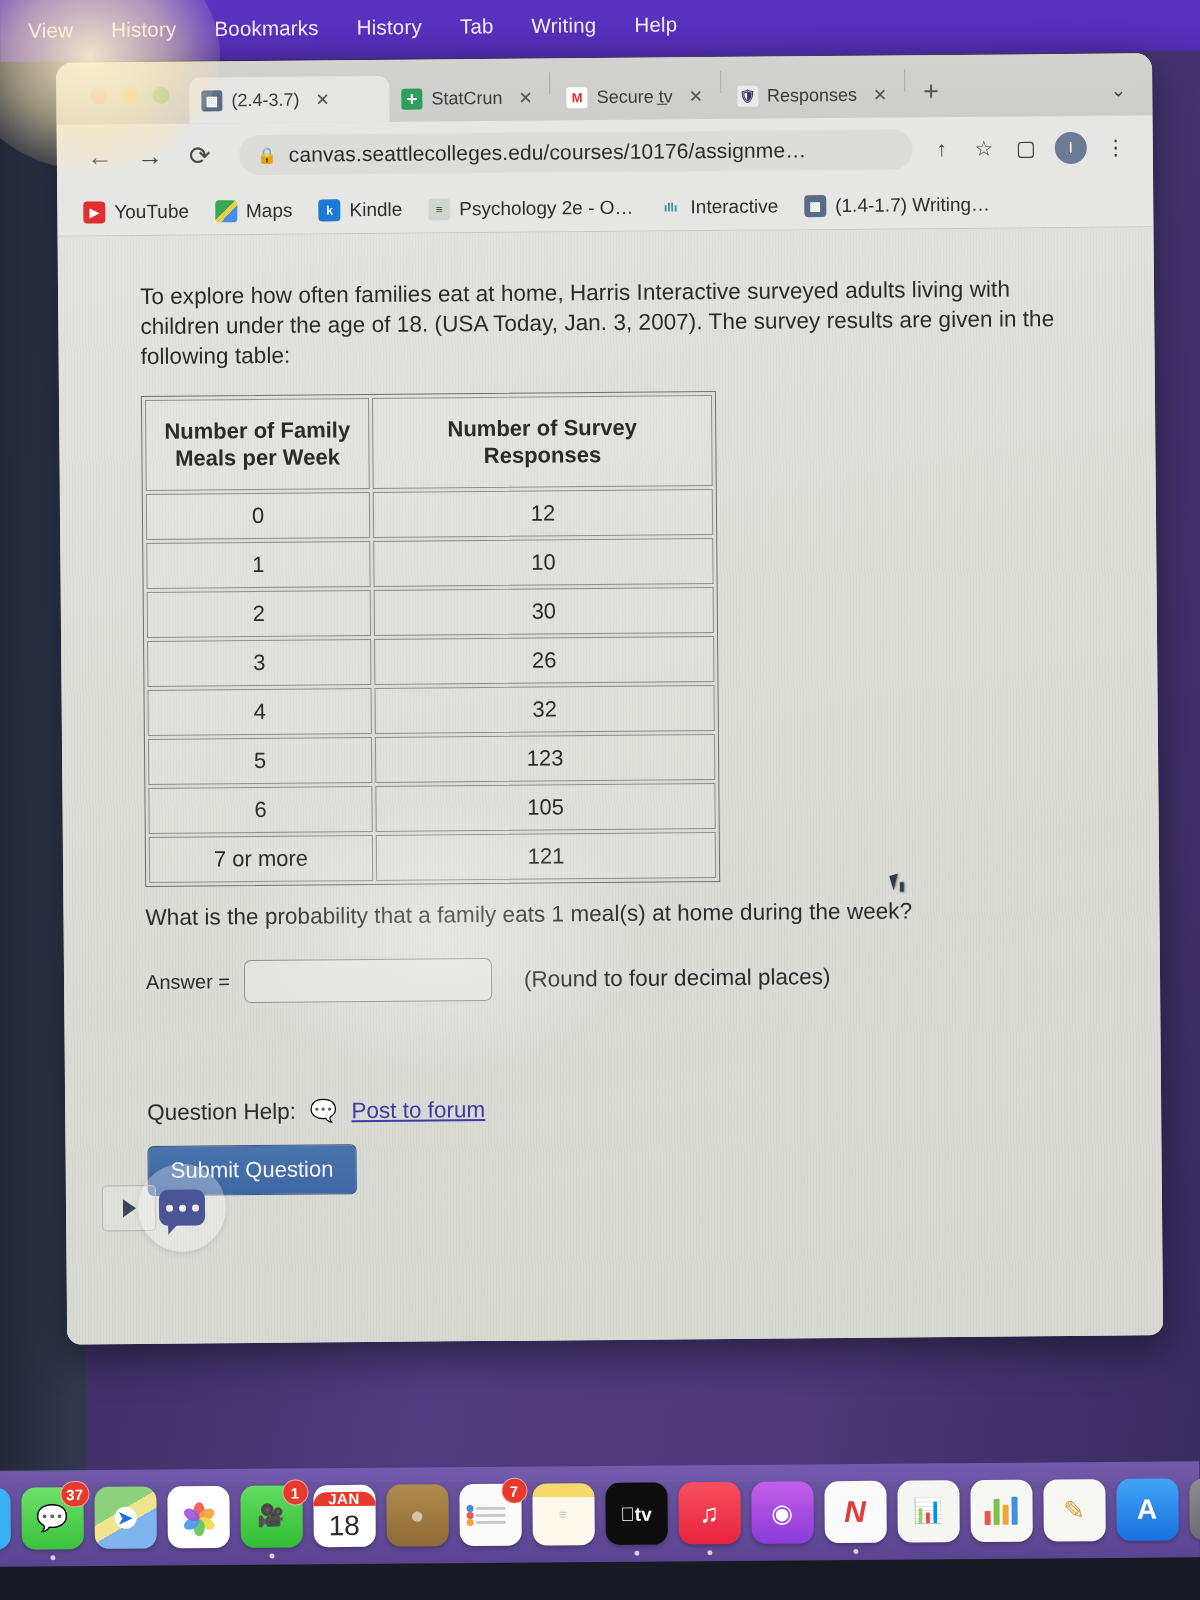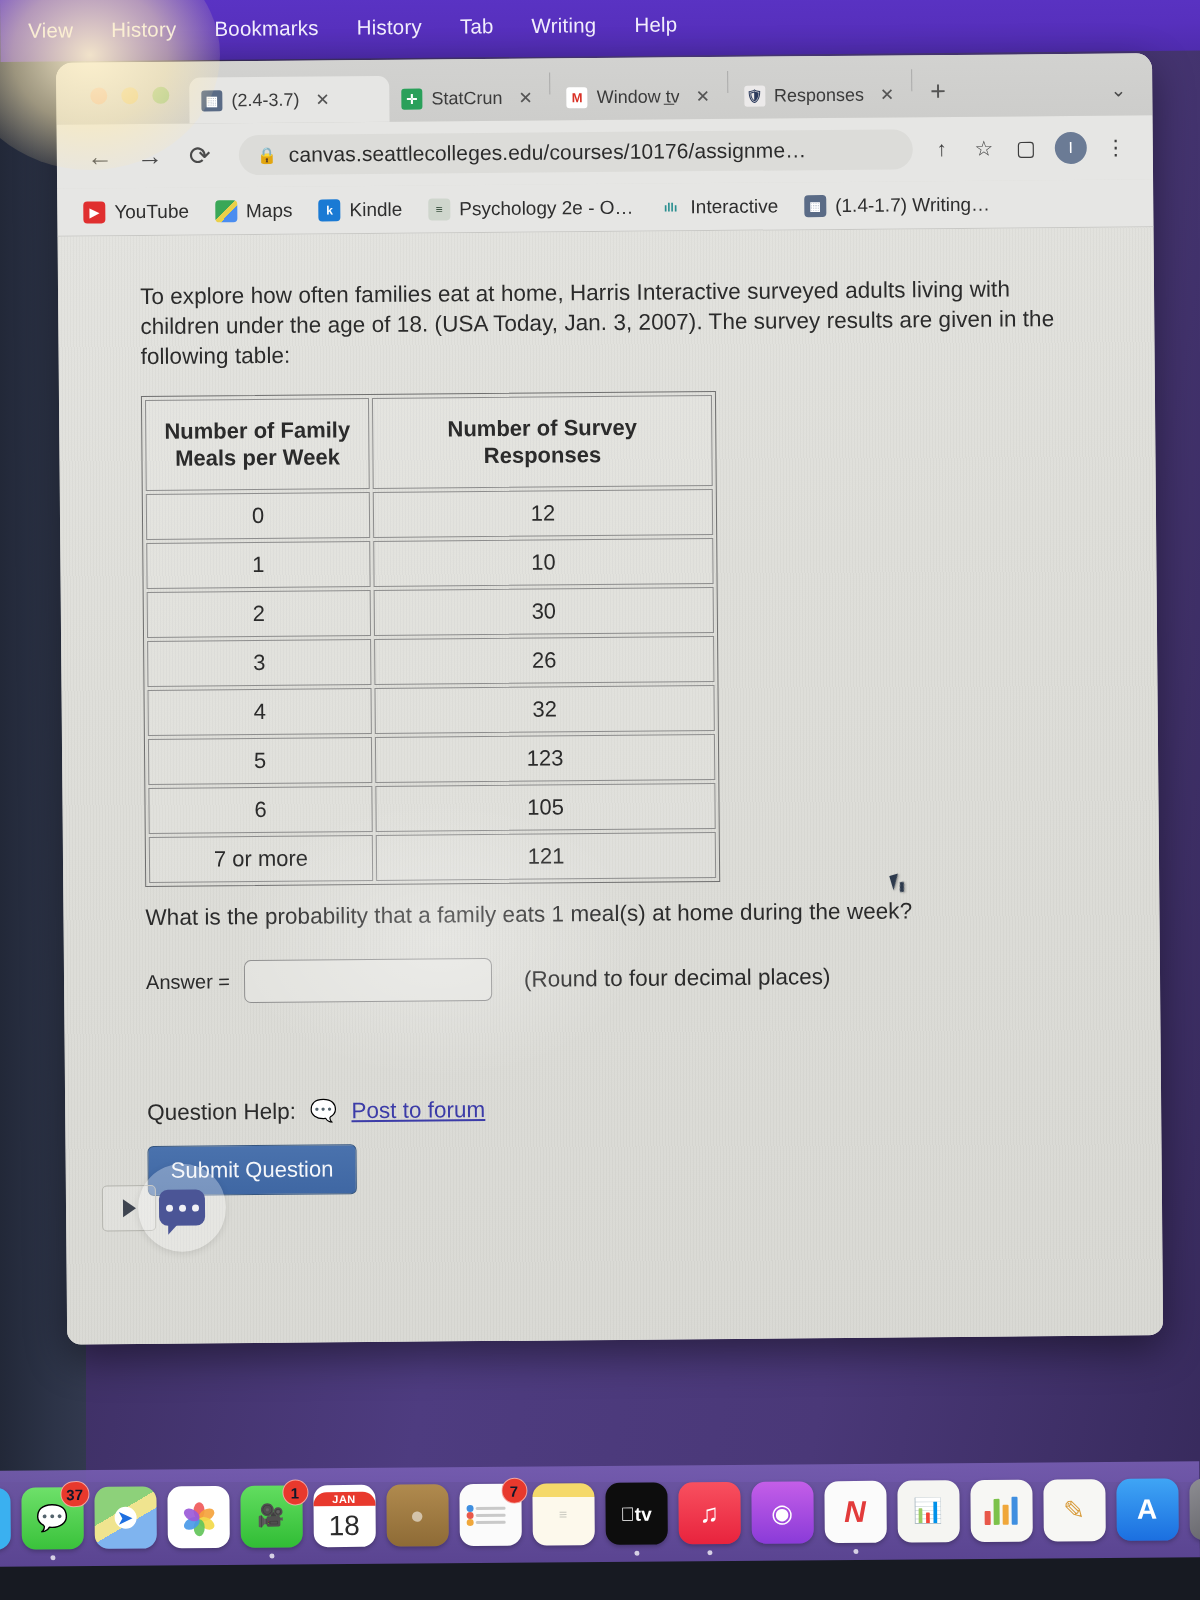--- a/index.html
+++ b/index.html
@@ -425,21 +425,21 @@
     box-shadow: 0 2px 4px rgba(0,0,0,.25);
     overflow: visible;
   }
   .dockicon .glyph { line-height: 1; }
   .badge {
     position: absolute;
     top: -6px; right: -6px;
     min-width: 26px; height: 26px;
     border-radius: 13px;
     background: #e8392d;
-    color: #0f172a;
+    color: #ffffff;
     font-size: 15px;
     font-weight: bold;
     display: flex; align-items: center; justify-content: center;
     padding: 0 5px;
     border: 1.5px solid rgba(255,255,255,.55);
   }
   .dot-run {
     position: absolute;
     bottom: -11px; left: 50%;
     transform: translateX(-50%);
@@ -460,21 +460,21 @@
   .d-tv       { background: #0d0d0d; }
   .d-music    { background: linear-gradient(180deg,#f8505f,#e8233d); }
   .d-podcasts { background: linear-gradient(180deg,#c45ee8,#8a3bd8); }
   .d-news     { background: #fbfbfb; color: #e23b3b; }
   .d-keynote  { background: #f5f5f2; color: #2f6fb5; }
   .d-numbers  { background: #f7f7f4; }
   .d-pages    { background: #f7f7f4; color: #d89b3a; }
   .d-appstore { background: linear-gradient(180deg,#3fa5f5,#1b6fe0); }
   .d-settings { background: linear-gradient(150deg,#8e8e93,#5a5a60); }
 
-  .cal-month { font-size: 11px; color: #e33; font-weight: bold; letter-spacing: .5px; line-height: 14px; width:100%; text-align:center; background:#e8392d; color:#fff; border-radius: 13px 13px 0 0; }
+  .cal-month { font-size: 15px; color: #e33; font-weight: bold; letter-spacing: .5px; line-height: 14px; width:100%; text-align:center; background:#e8392d; color:#fff; border-radius: 13px 13px 0 0; }
   .cal-day   { font-size: 28px; color: #2b2b2b; line-height: 1; padding-top: 6px; }
 
   .num-bars { display: flex; align-items: flex-end; gap: 3px; height: 28px; }
   .num-bars i { display: block; width: 6px; border-radius: 1px; }
   .nb1 { height: 14px; background: #e8584a; }
   .nb2 { height: 26px; background: #7cc24a; }
   .nb3 { height: 20px; background: #f0a73a; }
   .nb4 { height: 28px; background: #3f8fe0; }
 
   .rem-lines { display:flex; flex-direction:column; gap:4px; }
@@ -535,21 +535,21 @@
 
     <div class="tab">
       <span class="favicon fav-green">✛</span>
       <span class="label">StatCrun</span>
       <span class="closex">✕</span>
     </div>
     <span class="tab-sep"></span>
 
     <div class="tab">
       <span class="favicon fav-gmail">M</span>
-      <span class="label">Window t̲v</span>
+      <span class="label">Secure t̲v</span>
       <span class="closex">✕</span>
     </div>
     <span class="tab-sep"></span>
 
     <div class="tab">
       <span class="favicon fav-shield">🛡</span>
       <span class="label">Responses</span>
       <span class="closex">✕</span>
     </div>
     <span class="tab-sep"></span>

